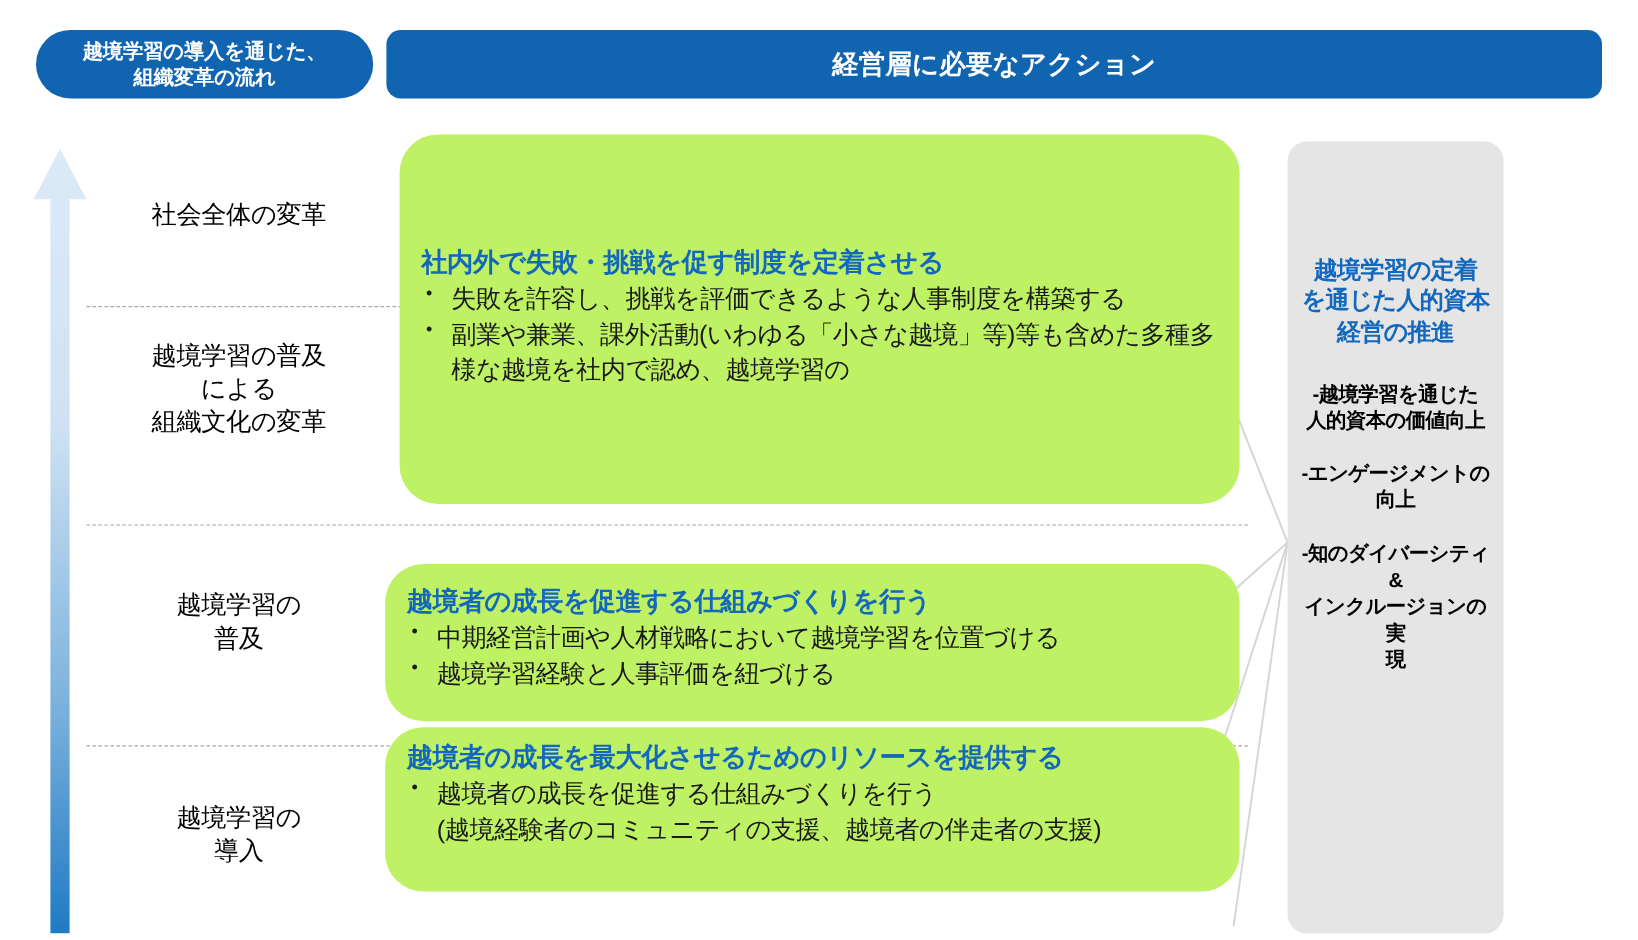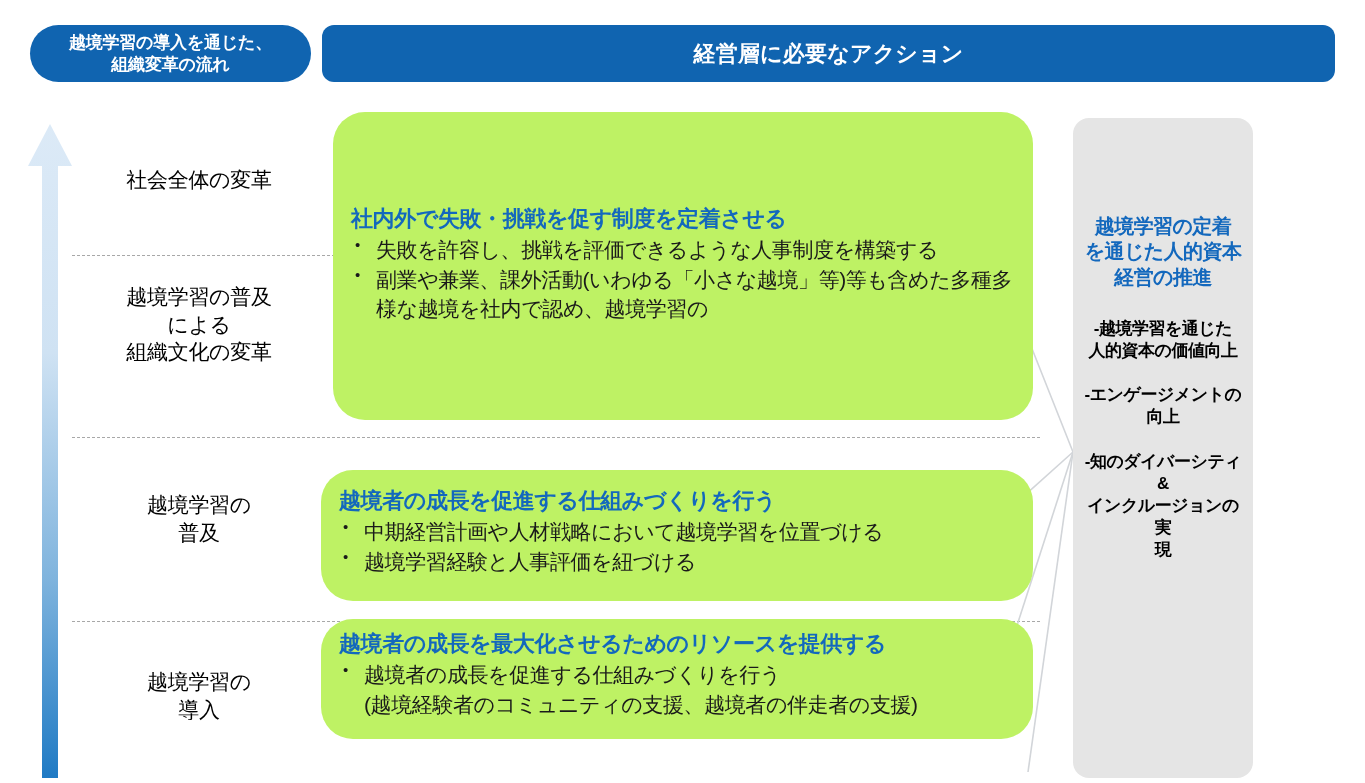--- a/index.html
+++ b/index.html
@@ -108,21 +108,21 @@
   
   .card {
     position: absolute;
     background: #bef264;
     border-radius: 32px;
     box-sizing: border-box;
     padding: 0 18px;
   }
   .card-1 { left: 333px; top: 112px;  width: 700px; height: 308px; }
   .card-2 { left: 321px; top: 470px;  width: 712px; height: 131px; }
-  .card-3 { left: 321px; top: 619px;  width: 712px; height: 120px; }
+  .card-3 { left: 321px; top: 606px;  width: 712px; height: 137px; }
 
   .card-inner {
     position: absolute;
     left: 18px;
     right: 18px;
   }
   .card-1 .card-inner { top: 94px; }
   .card-2 .card-inner { top: 18px; }
   .card-3 .card-inner { top: 12px; }
 

